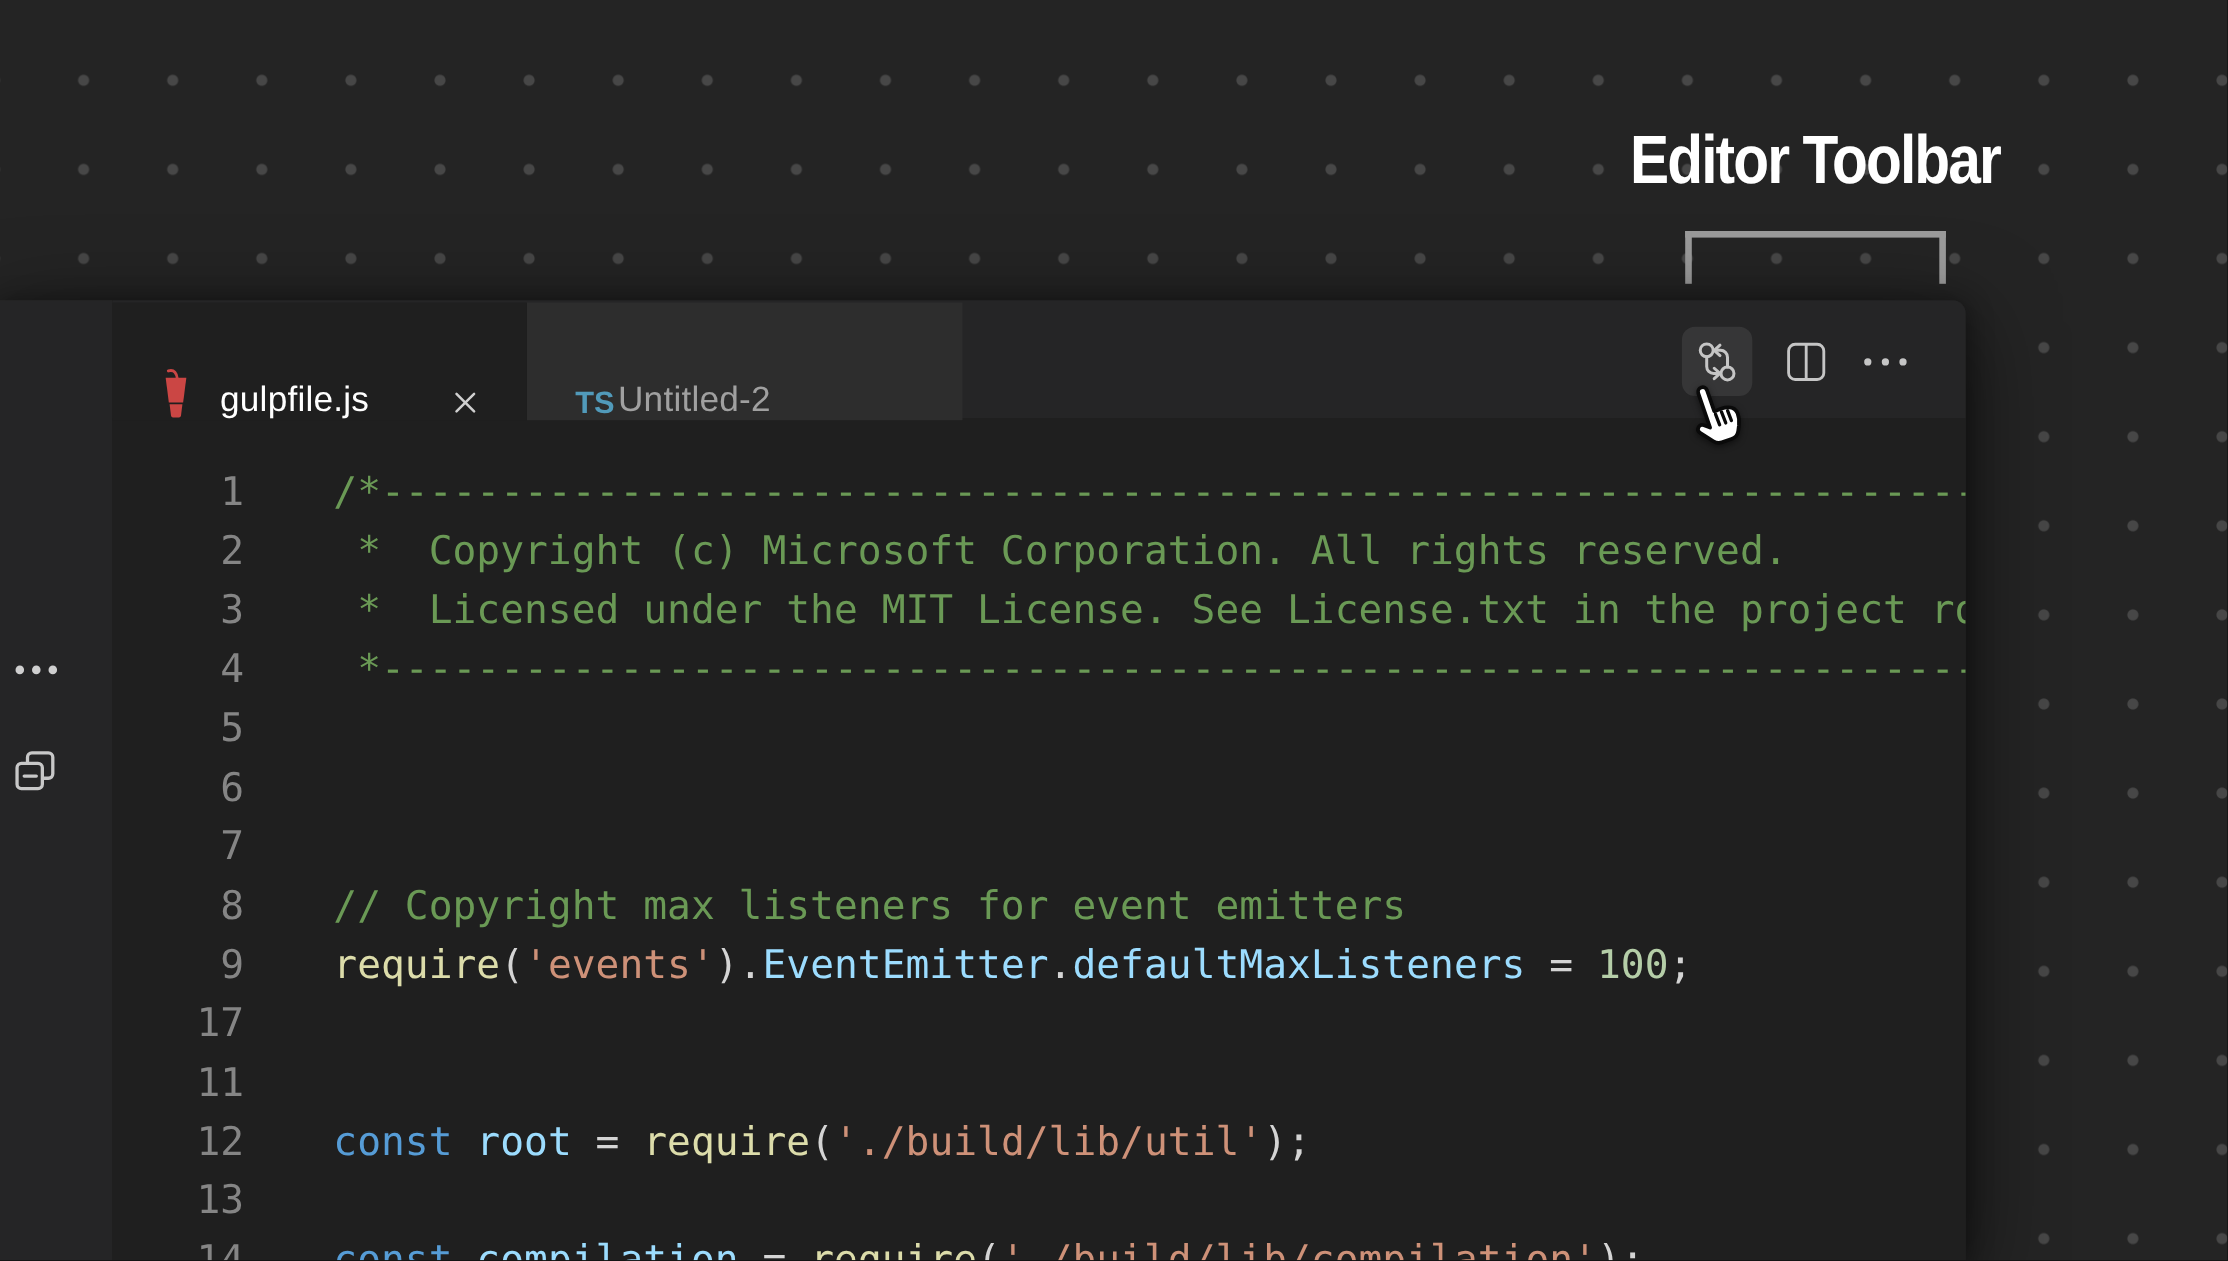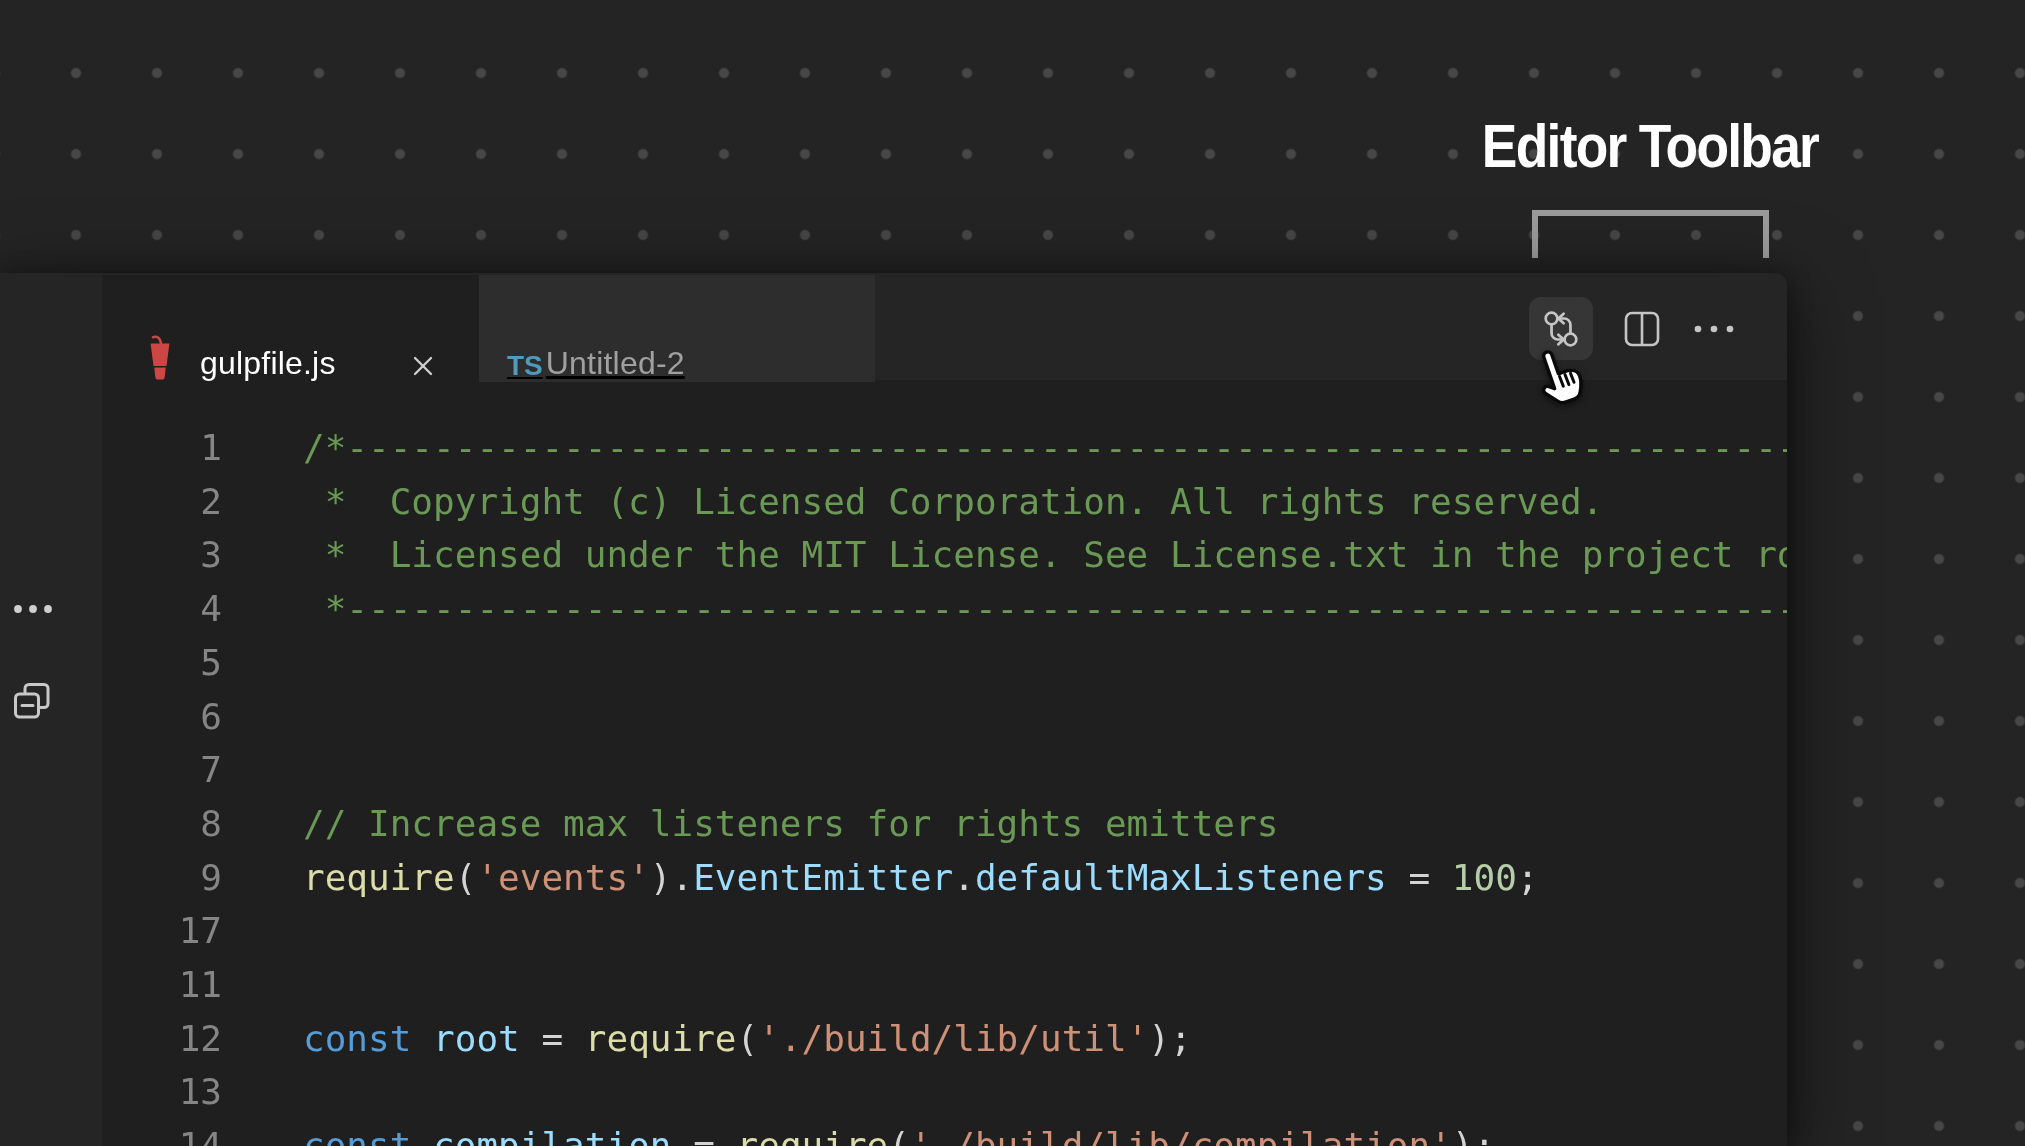--- a/index.html
+++ b/index.html
@@ -17,21 +17,21 @@
   
   .shot{position:absolute;left:0;top:273px;width:1787px;height:873px;
     border-radius:0 12px 0 0;box-shadow:0 18px 80px rgba(0,0,0,.55), 0 4px 24px rgba(0,0,0,.45);}
   .rail{position:absolute;left:0;top:0;width:102px;height:100%;background:var(--strip,#252526);}
   .rail svg{position:absolute;}
   .card{position:absolute;left:102px;top:0;width:1685px;height:100%;
     background:var(--editor,#1f1f1f);border-radius:0 12px 0 0;overflow:hidden;}
   .tabbar{position:absolute;left:0;top:0;width:100%;height:107px;background:var(--tabbar,#252526);}
   .tab{position:absolute;top:2px;height:107px;display:flex;align-items:flex-end;box-sizing:border-box;}
   .tab1{left:0;width:377px;background:var(--editor,#1f1f1f);padding-left:46px;}
-  .tab2{left:377px;width:396px;background:var(--tab-inactive,#2d2d2d);padding-left:28px;text-decoration:underline;}
+  .tab2{left:377px;width:396px;background:var(--tab-inactive,#2d2d2d);padding-left:44px;}
   .tab-label{font-size:32px;letter-spacing:.2px;white-space:nowrap;}
   .tab1 .tab-label{color:var(--tab-active-fg,#fff);margin-left:28px;}
   .tab2 .tab-label{color:var(--tab-inactive-fg,#a0a0a0);margin-left:3px;}
   .ts-badge{color:var(--ts,#519aba);font-weight:700;font-size:28px;letter-spacing:0;}
   .closebtn{margin-left:auto;margin-right:40px;width:32px;height:32px;display:flex;align-items:center;justify-content:center;}
   .actions{position:absolute;right:50px;top:24px;height:63px;display:flex;align-items:center;gap:24px;}
   .abtn{display:flex;align-items:center;justify-content:center;border:none;background:transparent;padding:0;}
   .abtn.hovered{width:64px;height:63px;border-radius:12px;background:var(--hover,#363637);}
   
   .codearea{position:absolute;left:0;top:107px;right:0;bottom:0;overflow:hidden;
@@ -119,27 +119,27 @@
                   <circle cx="39" cy="7" r="3.3"></circle>
                 </g>
             </svg>
           </button>
         </div>
       </div>
 
       <div class="codearea">
         <div id="code-lines">
             <div class="cline"><span class="ln">1</span><span class="lc"><span class="tk-c">/*---------------------------------------------------------------------------------------------</span></span></div>
-            <div class="cline"><span class="ln">2</span><span class="lc"><span class="tk-c"> *  Copyright (c) Licensed Corporation. All rights reserved.</span></span></div>
+            <div class="cline"><span class="ln">2</span><span class="lc"><span class="tk-c"> *  Copyright (c) Microsoft Corporation. All rights reserved.</span></span></div>
             <div class="cline"><span class="ln">3</span><span class="lc"><span class="tk-c"> *  Licensed under the MIT License. See License.txt in the project root for license information.</span></span></div>
             <div class="cline"><span class="ln">4</span><span class="lc"><span class="tk-c"> *--------------------------------------------------------------------------------------------*/</span></span></div>
             <div class="cline"><span class="ln">5</span><span class="lc">&nbsp;</span></div>
             <div class="cline"><span class="ln">6</span></div>
             <div class="cline"><span class="ln">7</span><span class="lc">&nbsp;</span></div>
-            <div class="cline"><span class="ln">8</span><span class="lc"><span class="tk-c">// Increase max listeners for rights emitters</span></span></div>
+            <div class="cline"><span class="ln">8</span><span class="lc"><span class="tk-c">// Copyright max listeners for event emitters</span></span></div>
             <div class="cline"><span class="ln">9</span><span class="lc"><span class="tk-f">require</span><span class="tk-p">(</span><span class="tk-s">'events'</span><span class="tk-p">).</span><span class="tk-v">EventEmitter</span><span class="tk-p">.</span><span class="tk-v">defaultMaxListeners</span><span class="tk-p"> = </span><span class="tk-n">100</span><span class="tk-p">;</span></span></div>
             <div class="cline"><span class="ln">17</span><span class="lc">&nbsp;</span></div>
             <div class="cline"><span class="ln">11</span></div>
             <div class="cline"><span class="ln">12</span><span class="lc"><span class="tk-k">const</span><span class="tk-p"> </span><span class="tk-v">root</span><span class="tk-p"> = </span><span class="tk-f">require</span><span class="tk-p">(</span><span class="tk-s">'./build/lib/util'</span><span class="tk-p">);</span></span></div>
             <div class="cline"><span class="ln">13</span></div>
             <div class="cline"><span class="ln">14</span><span class="lc"><span class="tk-k">const</span><span class="tk-p"> </span><span class="tk-v">compilation</span><span class="tk-p"> = </span><span class="tk-f">require</span><span class="tk-p">(</span><span class="tk-s">'./build/lib/compilation'</span><span class="tk-p">);</span></span></div>
           </div>
       </div>
     </div>
   </div>

